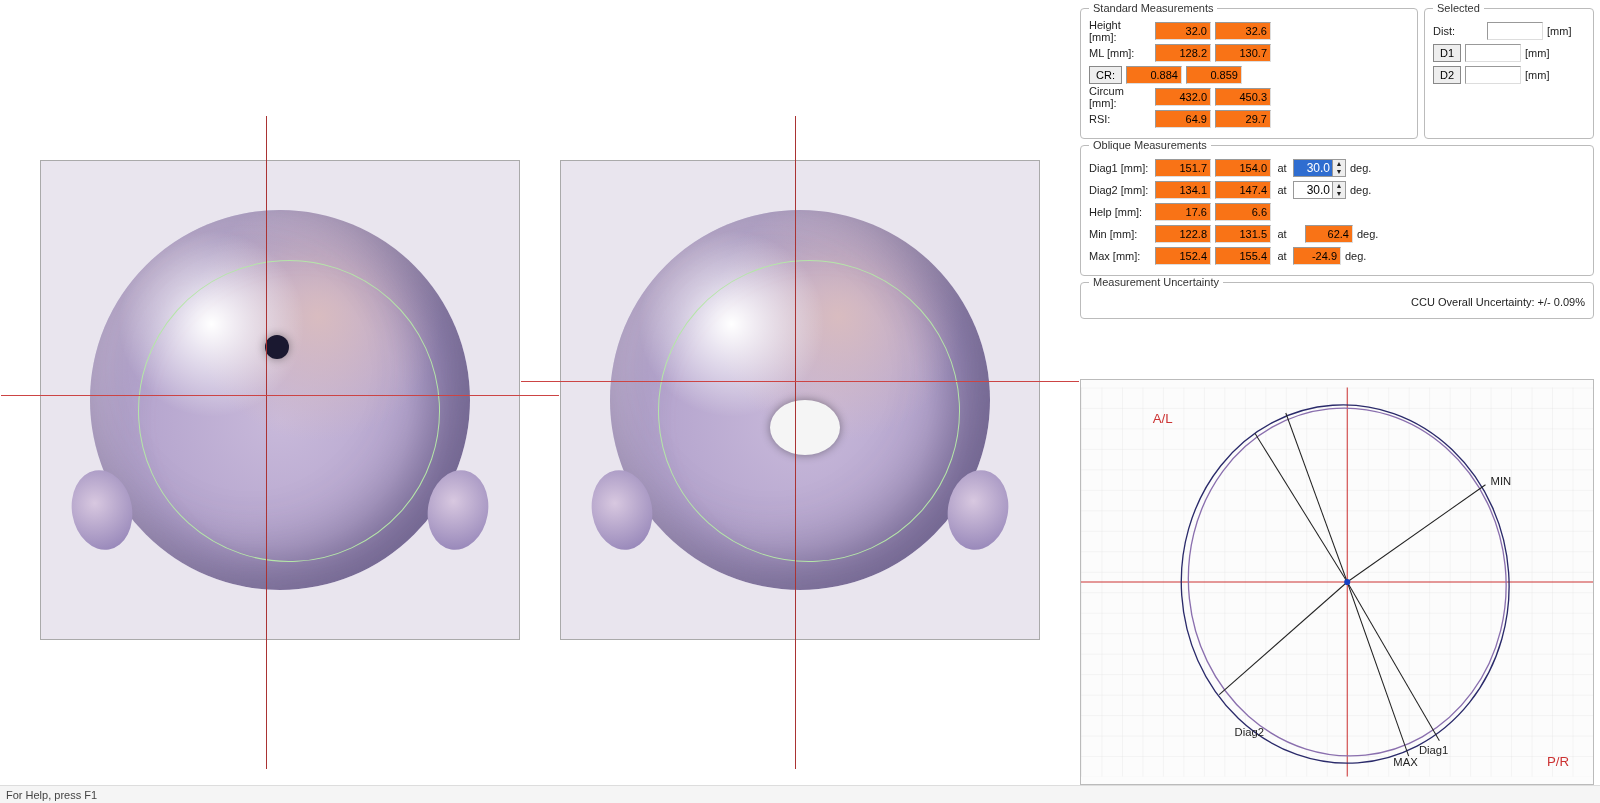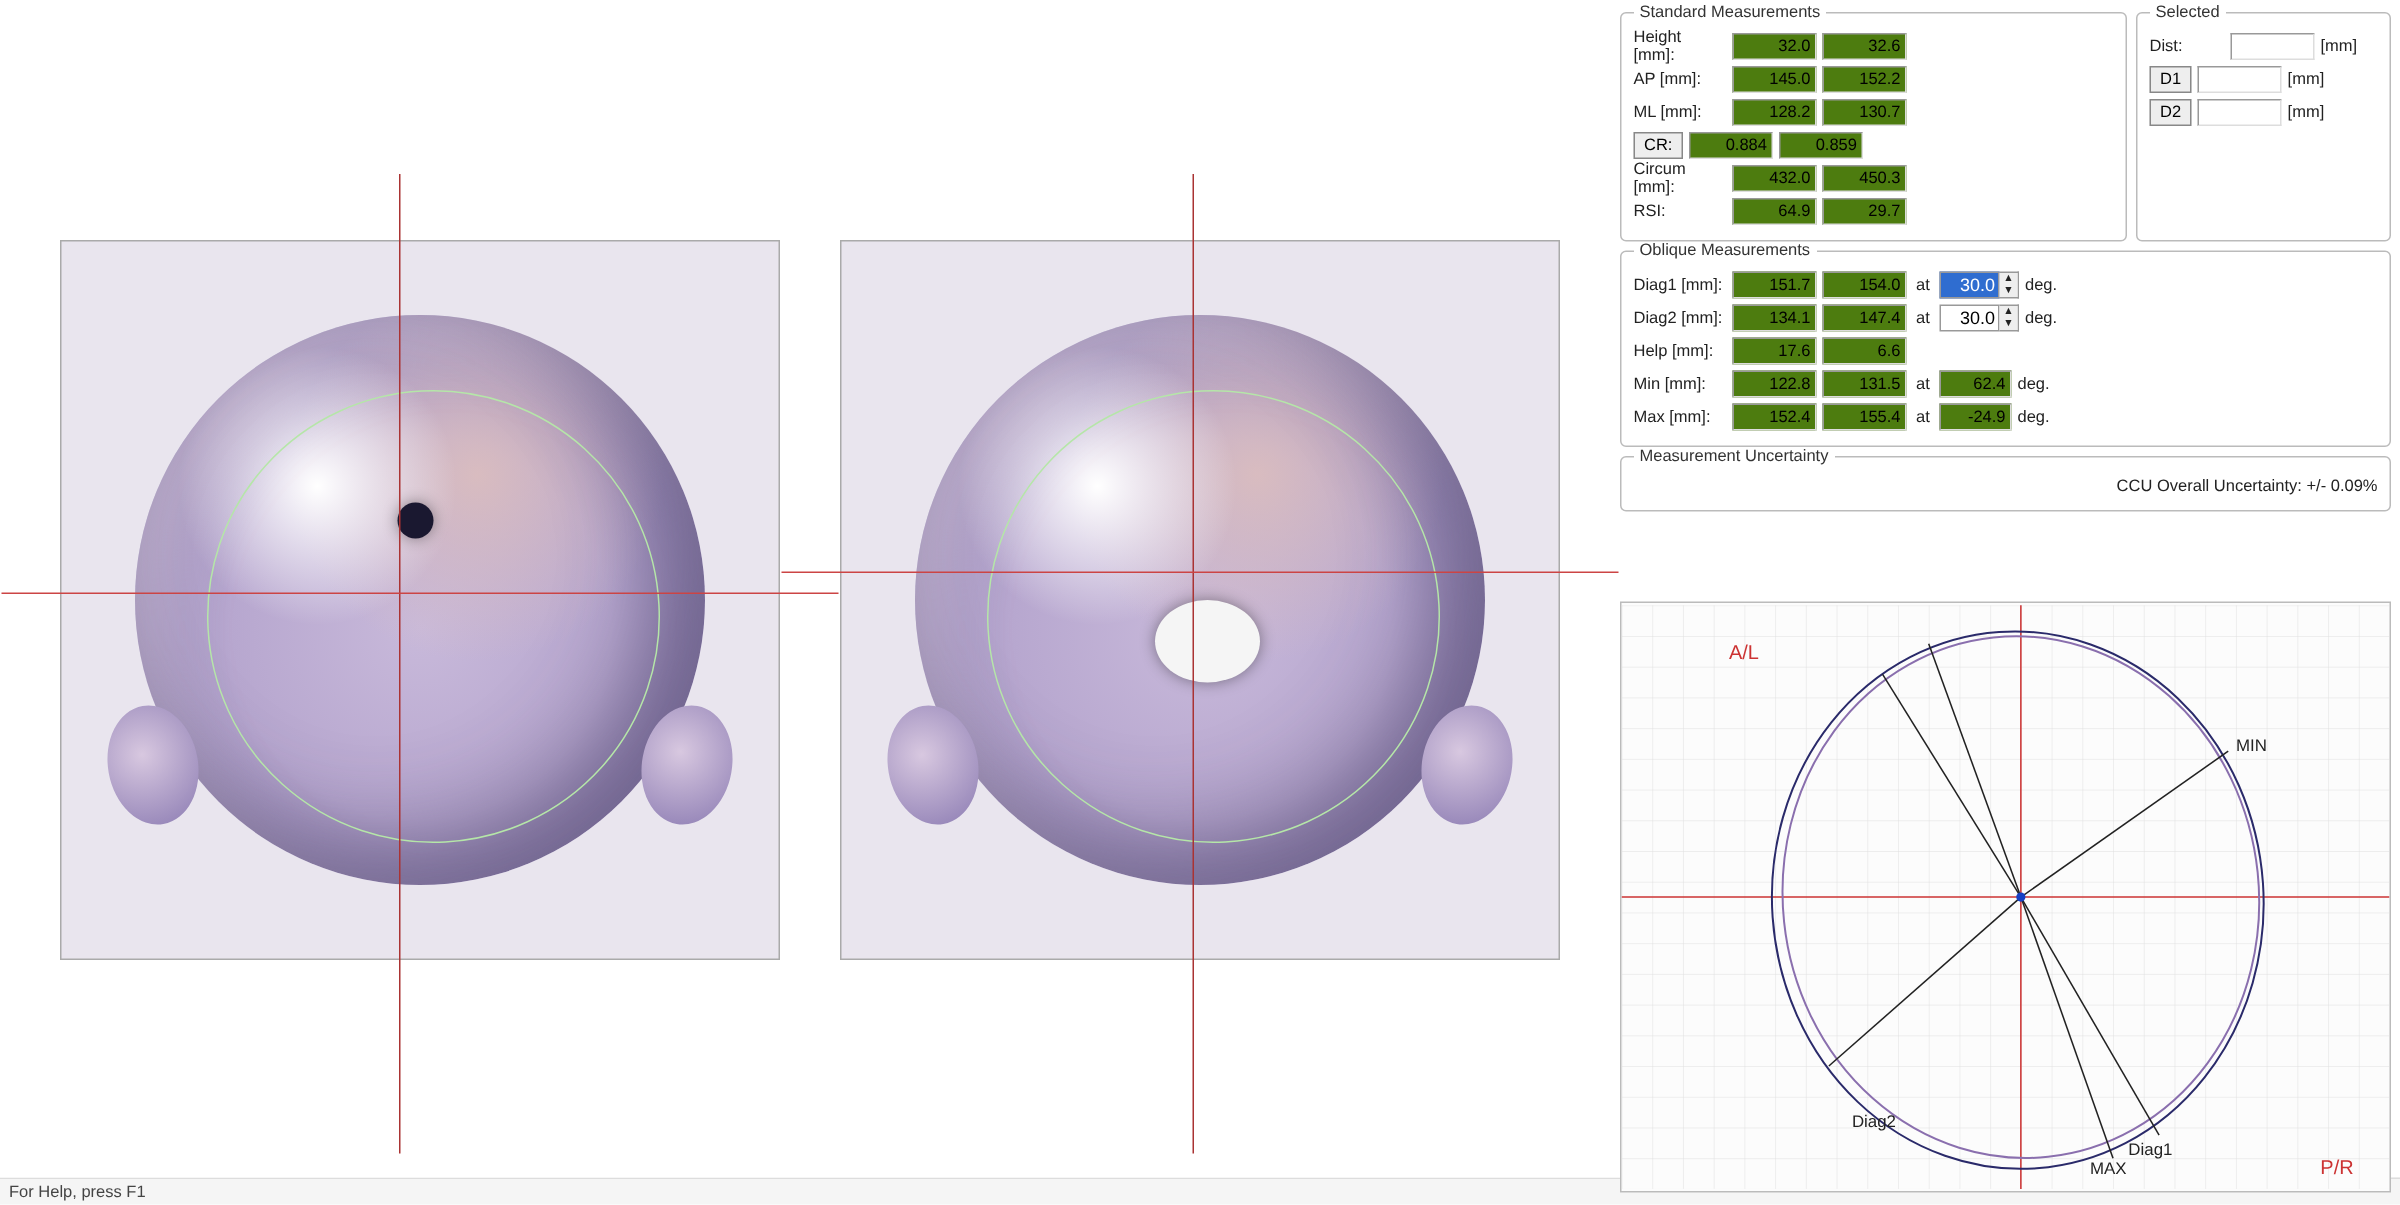--- a/index.html
+++ b/index.html
@@ -18,21 +18,21 @@
   .side{width:520px;display:flex;flex-direction:column;gap:0;padding:2px 6px 0 0;box-sizing:border-box}
   fieldset{border:1px solid #bbb;border-radius:4px;padding:6px 8px 8px;margin:0;box-sizing:border-box}
   legend{font-size:11px;color:#333;padding:0 4px}
   .top-row{display:flex;gap:6px}
   .std{flex:1}
   .sel{width:170px}
   .row{display:flex;align-items:center;height:22px;gap:4px}
   .lab{width:62px}
   .lab-sm{width:50px}
   .val{width:48px;height:16px;border:1px solid #999;border-right-color:#ddd;border-bottom-color:#ddd;background:#fff;font-size:11px;text-align:right;padding:0 3px;font-family:inherit;box-sizing:content-box}
-  .val.ro{background:#4d7c0f}
+  .val.ro{background:#f97316}
   .btn{border:1px solid #888;background:#eee;padding:0 6px;height:18px;font-size:11px;cursor:pointer}
   .at{width:14px;text-align:center}
   .unit{width:30px}
   .spin{display:inline-flex;align-items:center}
   .spin input{width:34px;height:16px;border:1px solid #999;text-align:right;padding:0 2px;font-size:12px;font-family:inherit}
   .spin input.sel{background:#2f6dd0;color:#fff}
   .spin .arrs{display:flex;flex-direction:column;border:1px solid #999;border-left:none}
   .spin .arrs span{width:12px;height:8px;font-size:7px;line-height:7px;text-align:center;background:#eee;cursor:pointer}
   .uncert{text-align:right;padding:2px 0}
   .plot-wrap{flex:1;border:1px solid #bbb;margin-top:60px;position:relative;background:#fcfcfc}
@@ -85,25 +85,20 @@
   <div class="side">
     <div class="top-row">
       <fieldset class="std">
         <legend>Standard Measurements</legend>
         <div class="row">
             <span class="lab">Height  [mm]:</span>
           <input class="val ro" readonly="" value="32.0" style="">
           <input class="val ro" readonly="" value="32.6" style="">
           </div>
         <div class="row">
-            <span class="lab">AP  [mm]:</span>
-          <input class="val ro" readonly="" value="145.0" style="">
-          <input class="val ro" readonly="" value="152.2" style="">
-          </div>
-        <div class="row">
             <span class="lab">ML  [mm]:</span>
           <input class="val ro" readonly="" value="128.2" style="">
           <input class="val ro" readonly="" value="130.7" style="">
           </div>
         <div class="row">
             <button class="btn">CR:</button>
           <input class="val ro" readonly="" value="0.884" style="">
           <input class="val ro" readonly="" value="0.859" style="">
           </div>
         <div class="row">
@@ -171,21 +166,21 @@
       <div class="row">
           <span class="lab">Help  [mm]:</span>
         <input class="val ro" readonly="" value="17.6" style="">
         <input class="val ro" readonly="" value="6.6" style="">
         </div>
       <div class="row">
           <span class="lab">Min  [mm]:</span>
         <input class="val ro" readonly="" value="122.8" style="">
         <input class="val ro" readonly="" value="131.5" style="">
         <span class="at">at</span>
-        <input class="val ro" style="width: 40px;" readonly="" value="62.4">
+        <input class="val ro" style="width: 40px; margin-left: 12px;" readonly="" value="62.4">
         <span class="unit">deg.</span>
         </div>
       <div class="row">
           <span class="lab">Max  [mm]:</span>
         <input class="val ro" readonly="" value="152.4" style="">
         <input class="val ro" readonly="" value="155.4" style="">
         <span class="at">at</span>
         <input class="val ro" style="width: 40px;" readonly="" value="-24.9">
         <span class="unit">deg.</span>
         </div>

